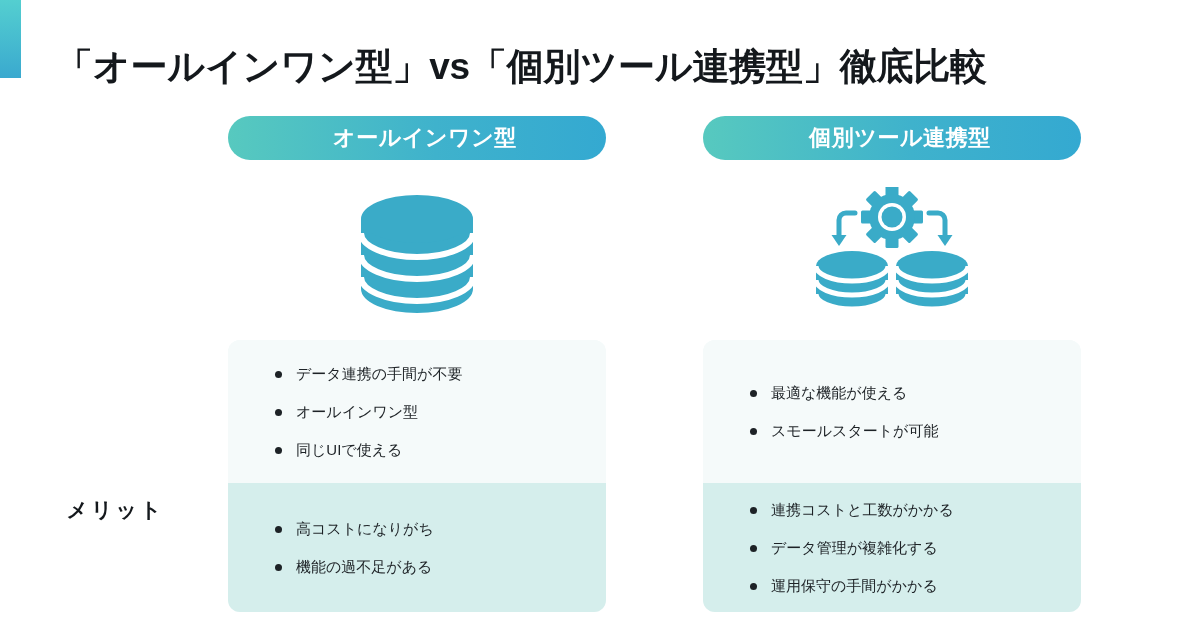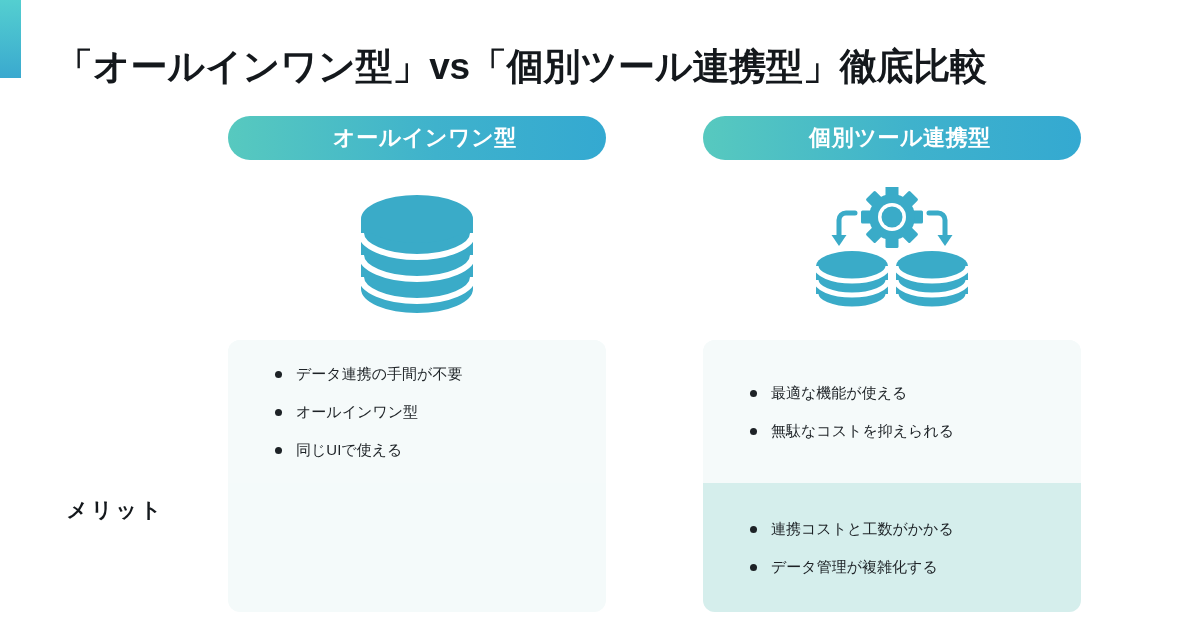--- a/index.html
+++ b/index.html
@@ -207,20 +207,26 @@
         </g>
       </svg>
     </div>
 
     <div class="card">
       <div class="cell merit">
         <ul class="bullets">
           <li>データ連携の手間が不要</li>
           <li>オールインワン型</li>
           <li>同じUIで使える</li>
+        </ul>
+      </div>
+      <div class="cell demerit">
+        <ul class="bullets">
+          <li>高コストになりがち</li>
+          <li>機能の過不足がある</li>
         </ul>
       </div>
     </div>
   </div>
 
   <div class="column right">
 
     <div class="pill">
       <span class="pill-label">個別ツール連携型</span>
     </div>
@@ -276,25 +282,26 @@
           <path d="M90 93 a36 15 0 0 0 72 0"></path>
           <path d="M90 107 a36 15 0 0 0 72 0"></path>
         </g>
       </svg>
     </div>
 
     <div class="card">
       <div class="cell merit">
         <ul class="bullets">
           <li>最適な機能が使える</li>
-          <li>無駄なコストを抑えられる</li>
+          <li>スモールスタートが可能</li>
         </ul>
       </div>
       <div class="cell demerit tall">
         <ul class="bullets">
           <li>連携コストと工数がかかる</li>
           <li>データ管理が複雑化する</li>
+          <li>運用保守の手間がかかる</li>
         </ul>
       </div>
     </div>
   </div>
 
 </div>
 
 </body></html>

